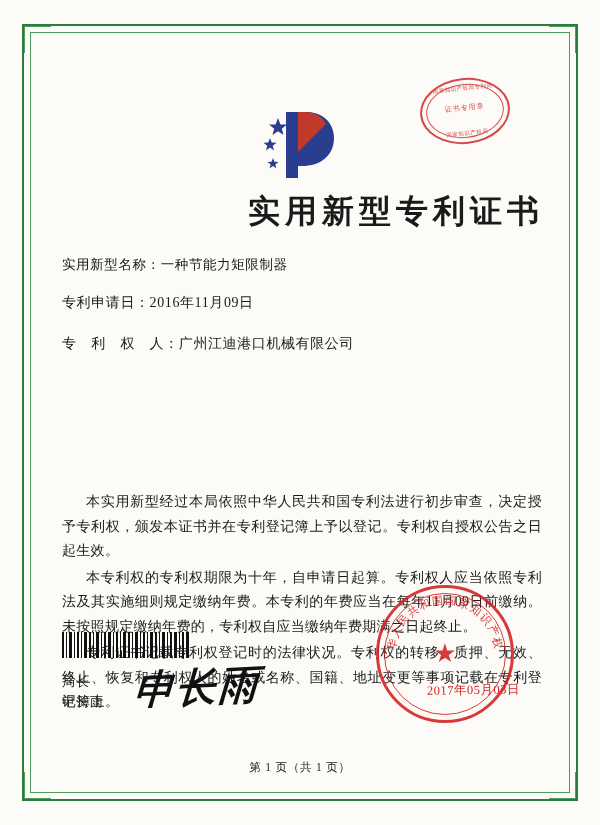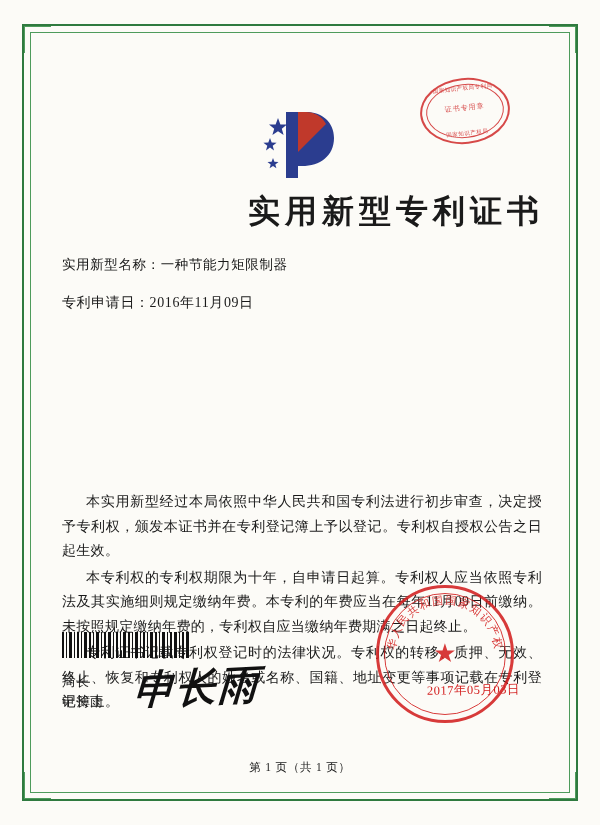--- a/index.html
+++ b/index.html
@@ -296,20 +296,23 @@
     </div>
 
     <div class="doc-title">实用新型专利证书</div>
 
     <div class="fields">
       <div class="field-row">
         <span class="field-label">实用新型名称：</span><span class="field-value">一种节能力矩限制器</span>
       </div>
       <div class="field-row major">
         <span class="field-label">专利申请日：</span><span class="field-value">2016年11月09日</span>
+      </div>
+      <div class="field-row major">
+        <span class="field-label">专　利　权　人：</span><span class="field-value">广州江迪港口机械有限公司</span>
       </div>
     </div>
 
     <div class="body-text">
       <p>本实用新型经过本局依照中华人民共和国专利法进行初步审查，决定授予专利权，颁发本证书并在专利登记簿上予以登记。专利权自授权公告之日起生效。</p>
       <p>本专利权的专利权期限为十年，自申请日起算。专利权人应当依照专利法及其实施细则规定缴纳年费。本专利的年费应当在每年11月09日前缴纳。未按照规定缴纳年费的，专利权自应当缴纳年费期满之日起终止。</p>
       <p>专利证书记载专利权登记时的法律状况。专利权的转移、质押、无效、终止、恢复和专利权人的姓名或名称、国籍、地址变更等事项记载在专利登记簿上。</p>
     </div>
 
     <div class="barcode">

